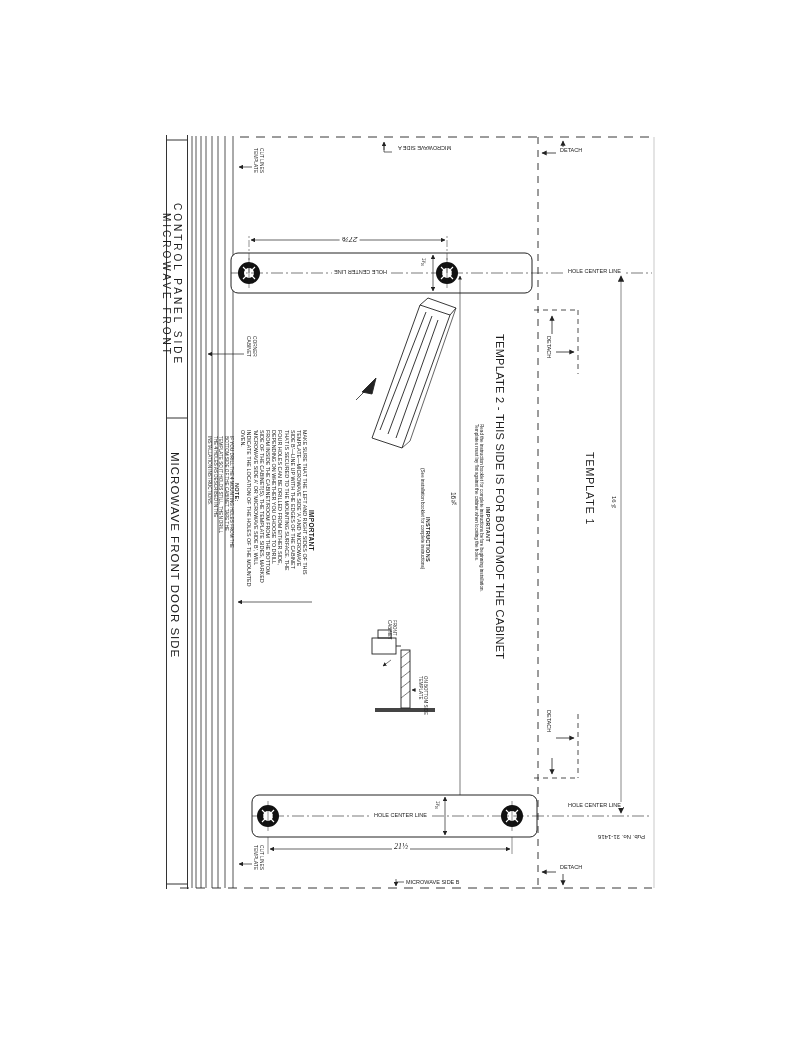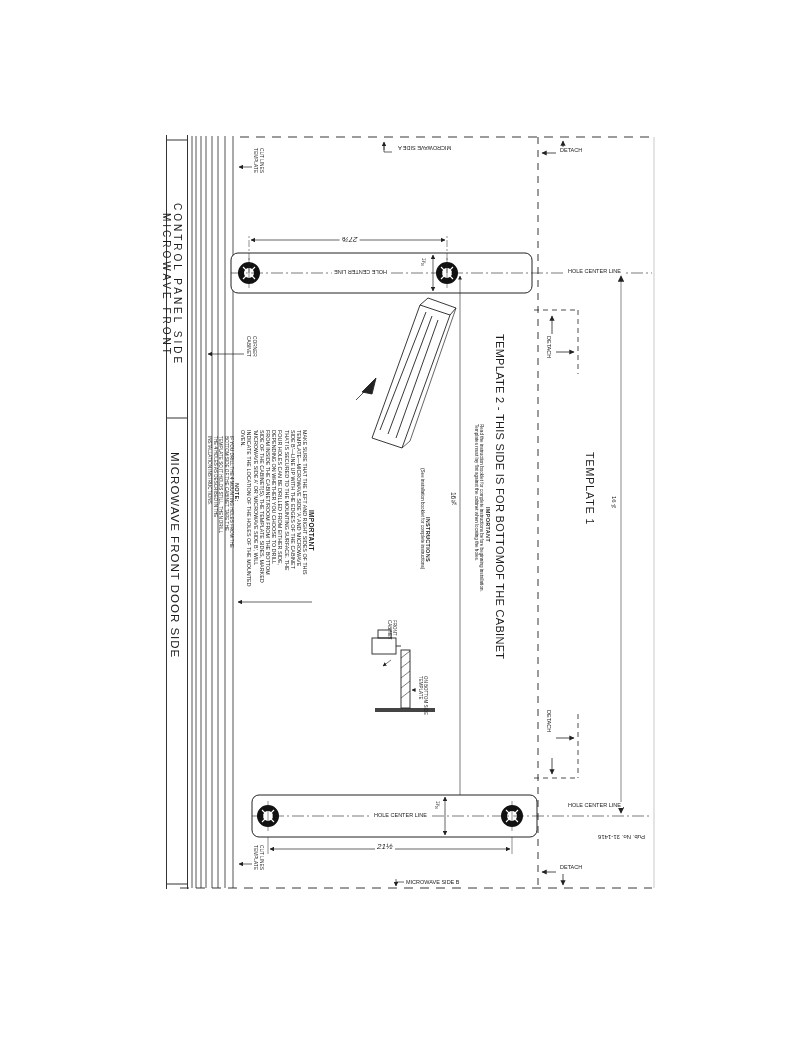--- a/index.html
+++ b/index.html
@@ -221,21 +221,21 @@
   <div class="lbl vlr" style="left:386px;top:620px;height:38px;font-size:4.5px;">
       <div>CABINET</div>
       <div>FRONT</div>
     </div>
   <div class="lbl vlr" style="left:417px;top:676px;height:42px;font-size:4.5px;">
       <div>TEMPLATE</div>
       <div>ON BOTTOM SIDE</div>
     </div>
 
   <div class="lbl bg" style="left:372px;top:812px;font-size:5.5px;">HOLE CENTER LINE</div>
-  <div class="lbl bg" style="left:375px;top:843px;font-size:8px;font-style:italic;">21½</div>
+  <div class="lbl bg" style="left:392px;top:843px;font-size:8px;font-style:italic;font-family:Liberation Serif, serif;">21½</div>
   <div class="lbl v" style="left:434px;top:801px;height:30px;font-size:4.5px;">1³⁄₁₆</div>
 
   <div class="lbl bg" style="left:566px;top:268px;font-size:5.5px;">HOLE CENTER LINE</div>
   <div class="lbl bg" style="left:566px;top:802px;font-size:5.5px;">HOLE CENTER LINE</div>
   <div class="lbl v bg" style="left:608px;top:496px;font-size:6px;">16⅝</div>
   <div class="lbl v" style="left:583px;top:452px;height:90px;font-size:10.5px;letter-spacing:1px;">TEMPLATE 1</div>
 
   <div class="lbl bg" style="left:558px;top:147px;font-size:5.5px;">DETACH</div>
   <div class="lbl bg" style="left:558px;top:864px;font-size:5.5px;">DETACH</div>
   <div class="lbl v" style="left:546px;top:336px;height:52px;font-size:5.5px;">DETACH</div>

